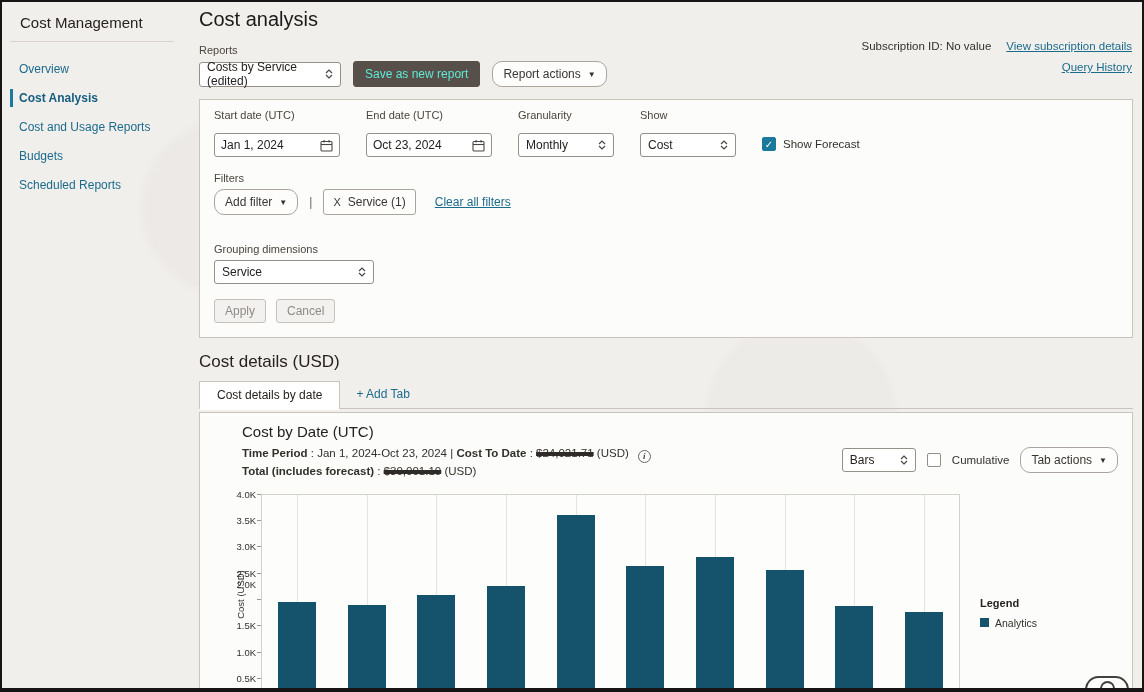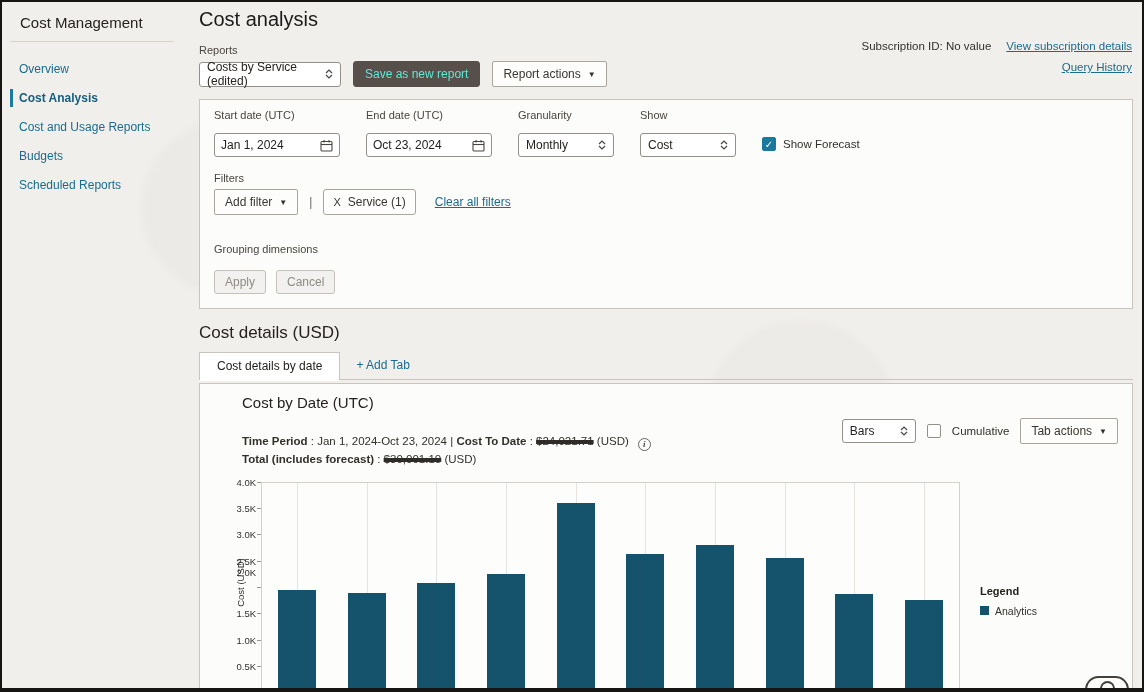--- a/index.html
+++ b/index.html
@@ -39,21 +39,21 @@
             height:25px; padding:0 7px; font-size:12px; color:#26221f; cursor:pointer; }
   .select .spin { margin-left:8px; display:flex; flex-direction:column; line-height:4px; color:#4a453f; }
   .select .spin svg { display:block; }
   .sel-reports { width:142px; }
   .sel-sm { width:96px; height:24px; }
   .sel-grouping { width:160px; height:24px; }
   .sel-bars { width:74px; height:24px; }
 
   .btn-dark { background:#57504a; color:#5eead4; border:1px solid #57504a; border-radius:3px;
               font-size:12px; padding:5px 11px; cursor:pointer; font-family:inherit; }
-  .btn-outline { background:#fdfdfb; color:#3a3632; border:1px solid #aaa49d; border-radius:2px;
+  .btn-outline { background:#fdfdfb; color:#3a3632; border:1px solid #aaa49d; border-radius:10px;
                  font-size:12px; padding:5px 10px; cursor:pointer; font-family:inherit;
                  display:inline-flex; align-items:center; gap:7px; }
   .caret { font-size:8px; color:#33302c; }
   .btn-muted { background:#f2f1ef; color:#8f8b85; border:1px solid #c5c0ba; border-radius:3px;
                font-size:12px; padding:4px 10px; cursor:pointer; font-family:inherit; }
 
   .subscription { position:absolute; top:38px; right:8px; text-align:right; font-size:11.5px; }
   .subscription .row1 { display:flex; gap:15px; justify-content:flex-end; }
   .subscription .row2 { margin-top:9px; }
 
@@ -84,21 +84,21 @@
   
   h2.section-title { margin-top:14px; font-size:17px; font-weight:400; color:#26221f; }
   .tabbar { display:flex; margin-top:9px; border-bottom:1px solid #c9c4bd; }
   .tab { background:#fff; border:1px solid #c9c4bd; border-bottom:none; margin-bottom:-1px;
          padding:6px 17px 7px; font-size:12px; color:#26221f; cursor:pointer; box-shadow:0 1px 0 #fff; }
   .add-tab { padding:6px 0 0 16px; font-size:12px; }
 
   .chart-card { margin-top:3px; border:1px solid #c9c4bd; background:#fcfcfa; position:relative;
                 height:345px; padding:10px 12px 0 42px; }
   .chart-title { font-size:15px; color:#26221f; }
-  .meta { font-size:11.5px; margin-top:22px; line-height:16px; color:#33302c; }
+  .meta { font-size:11.5px; margin-top:5px; line-height:16px; color:#33302c; }
   .meta b { font-weight:700; }
   .redacted { text-decoration: line-through; text-decoration-thickness:4px; text-decoration-color:#2e2b28; }
   .info-icon { display:inline-flex; align-items:center; justify-content:center; width:13px; height:13px;
                border:1px solid #6b6660; border-radius:50%; font: italic 700 9px "Liberation Serif", serif;
                color:#4a453f; margin-left:9px; vertical-align:-2px; cursor:pointer; }
   .chart-controls { position:absolute; top:34px; right:14px; display:flex; gap:11px; align-items:center; }
 
   
   .chart-region { position:relative; margin-top:15px; height:255px; }
   .ylabel { position:absolute; top:95px; left:-52px; width:100px; text-align:center;
@@ -248,20 +248,31 @@
       </button>
       <span class="sep-pipe">|</span>
       <span class="chip">
         <span class="x-glyph">X</span>
         <span>Service (1)</span>
       </span>
       <span class="link">Clear all filters</span>
     </div>
 
     <div class="grouping-label">Grouping dimensions</div>
+    <div class="select sel-grouping" style="margin-top:5px;">
+      <span>Service</span>
+      <span class="spin">
+        <svg width="8" height="5" viewBox="0 0 8 5">
+            <path d="M1 4 L4 1 L7 4" fill="none" stroke="#4a453f" stroke-width="1.2"></path>
+          </svg>
+        <svg width="8" height="5" viewBox="0 0 8 5">
+            <path d="M1 1 L4 4 L7 1" fill="none" stroke="#4a453f" stroke-width="1.2"></path>
+          </svg>
+      </span>
+    </div>
 
     <div class="apply-row">
       <button class="btn-muted">Apply</button>
       <button class="btn-muted">Cancel</button>
     </div>
   </div>
 
   <h2 class="section-title">Cost details (USD)</h2>
 
   <div class="tabbar">

